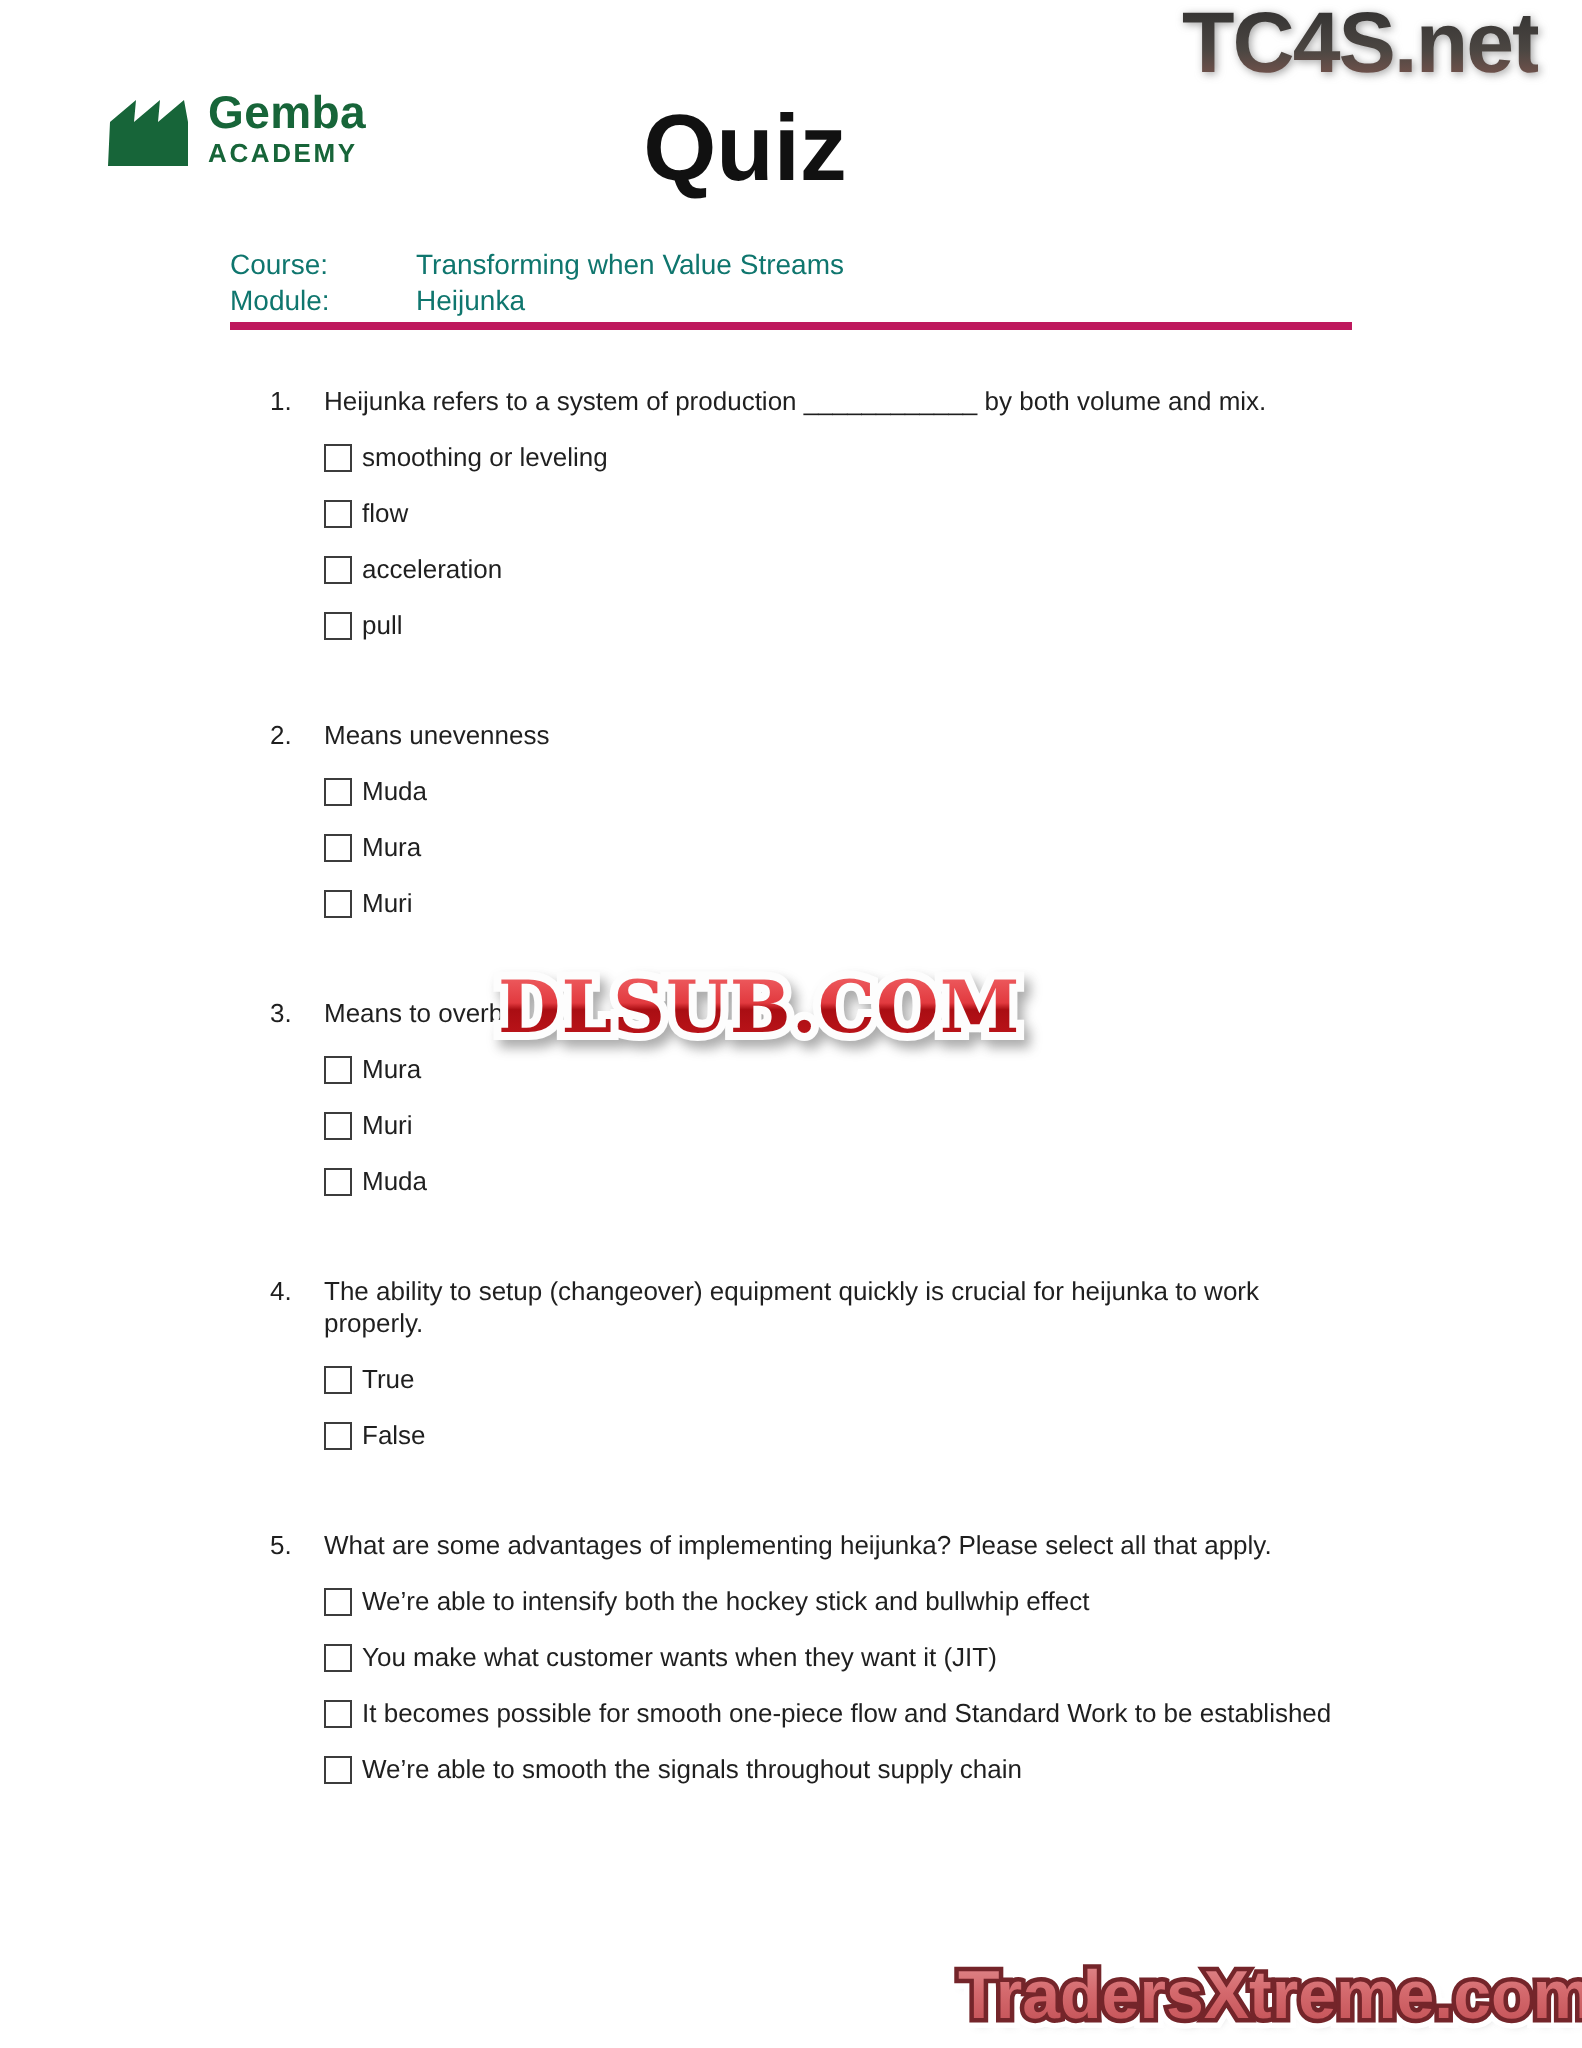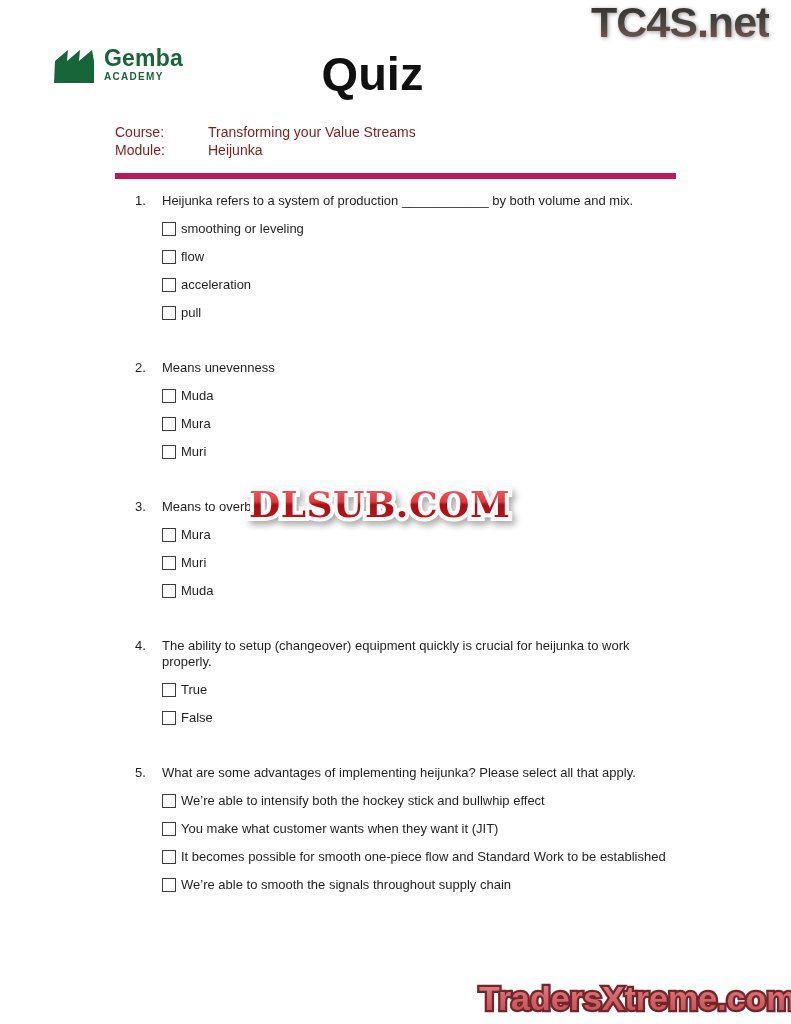--- a/index.html
+++ b/index.html
@@ -15,31 +15,31 @@
     background:linear-gradient(180deg,#2d2d2d 0%, #4b4642 55%, #8c5b52 100%);
     -webkit-background-clip:text; background-clip:text; color:transparent;
     filter:drop-shadow(1px 1px 2px rgba(110,110,110,0.65));
   }
 
   
   .logo { position:absolute; left:52px; top:45px; display:flex; align-items:center; }
   .logo svg { width:46px; height:38px; display:block; }
   .logo-text { margin-left:6px; line-height:1; }
   .logo-name { font-size:23px; font-weight:bold; color:#176539; letter-spacing:0.2px; }
-  .logo-sub  { font-size:10px; font-weight:bold; color:#176539; letter-spacing:1.3px; margin-top:2px; }
+  .logo-sub  { font-size:13px; font-weight:bold; color:#176539; letter-spacing:1.3px; margin-top:2px; }
 
   .quiz-title {
     position:absolute; top:46px; left:0; width:745px; text-align:center;
     font-size:47px; font-weight:bold; color:#111;
   }
 
   
   .course-block {
     position:absolute; left:115px; top:124px; width:561px;
-    border-bottom:6px solid #be185d; padding-bottom:14px; font-size:14px; color:#7f1d1d;
+    border-bottom:4px solid #be185d; padding-bottom:2px; font-size:14px; color:#0f766e;
   }
   .info-row { display:flex; line-height:17.5px; }
   .info-label { width:93px; flex:none; }
 
   
   .questions { position:absolute; left:135px; top:193px; width:548px; font-size:13px; }
   .question { margin-bottom:39px; }
   .q-row { display:flex; line-height:16px; }
   .q-num { width:27px; flex:none; }
   .q-text { max-width:486px; }
@@ -97,21 +97,21 @@
       <div class="logo-name">Gemba</div>
       <div class="logo-sub">ACADEMY</div>
     </span>
   </div>
 
   <div class="quiz-title">Quiz</div>
 
   <div class="course-block">
     <div class="info-row">
       <span class="info-label">Course:</span>
-      <span>Transforming your Value Streams</span>
+      <span>Transforming when Value Streams</span>
     </div>
     <div class="info-row">
       <span class="info-label">Module:</span>
       <span>Heijunka</span>
     </div>
   </div>
 
   <div class="questions" id="questions">
   <div class="question">
     <div class="q-row">

